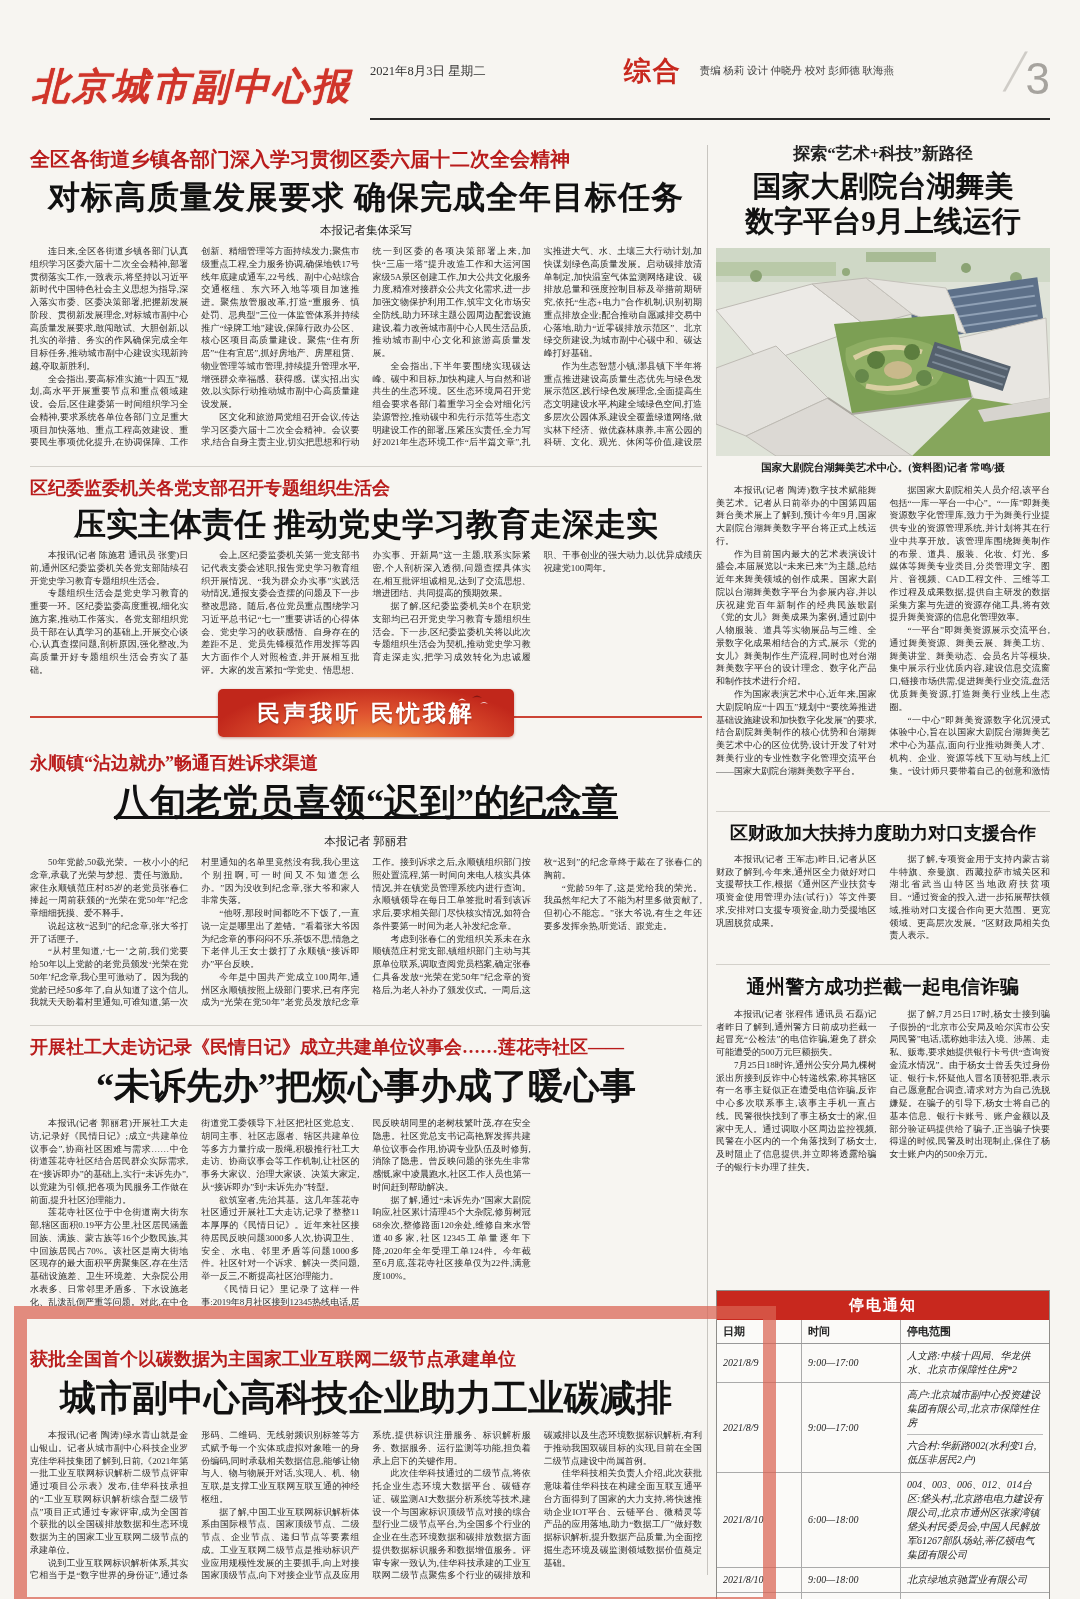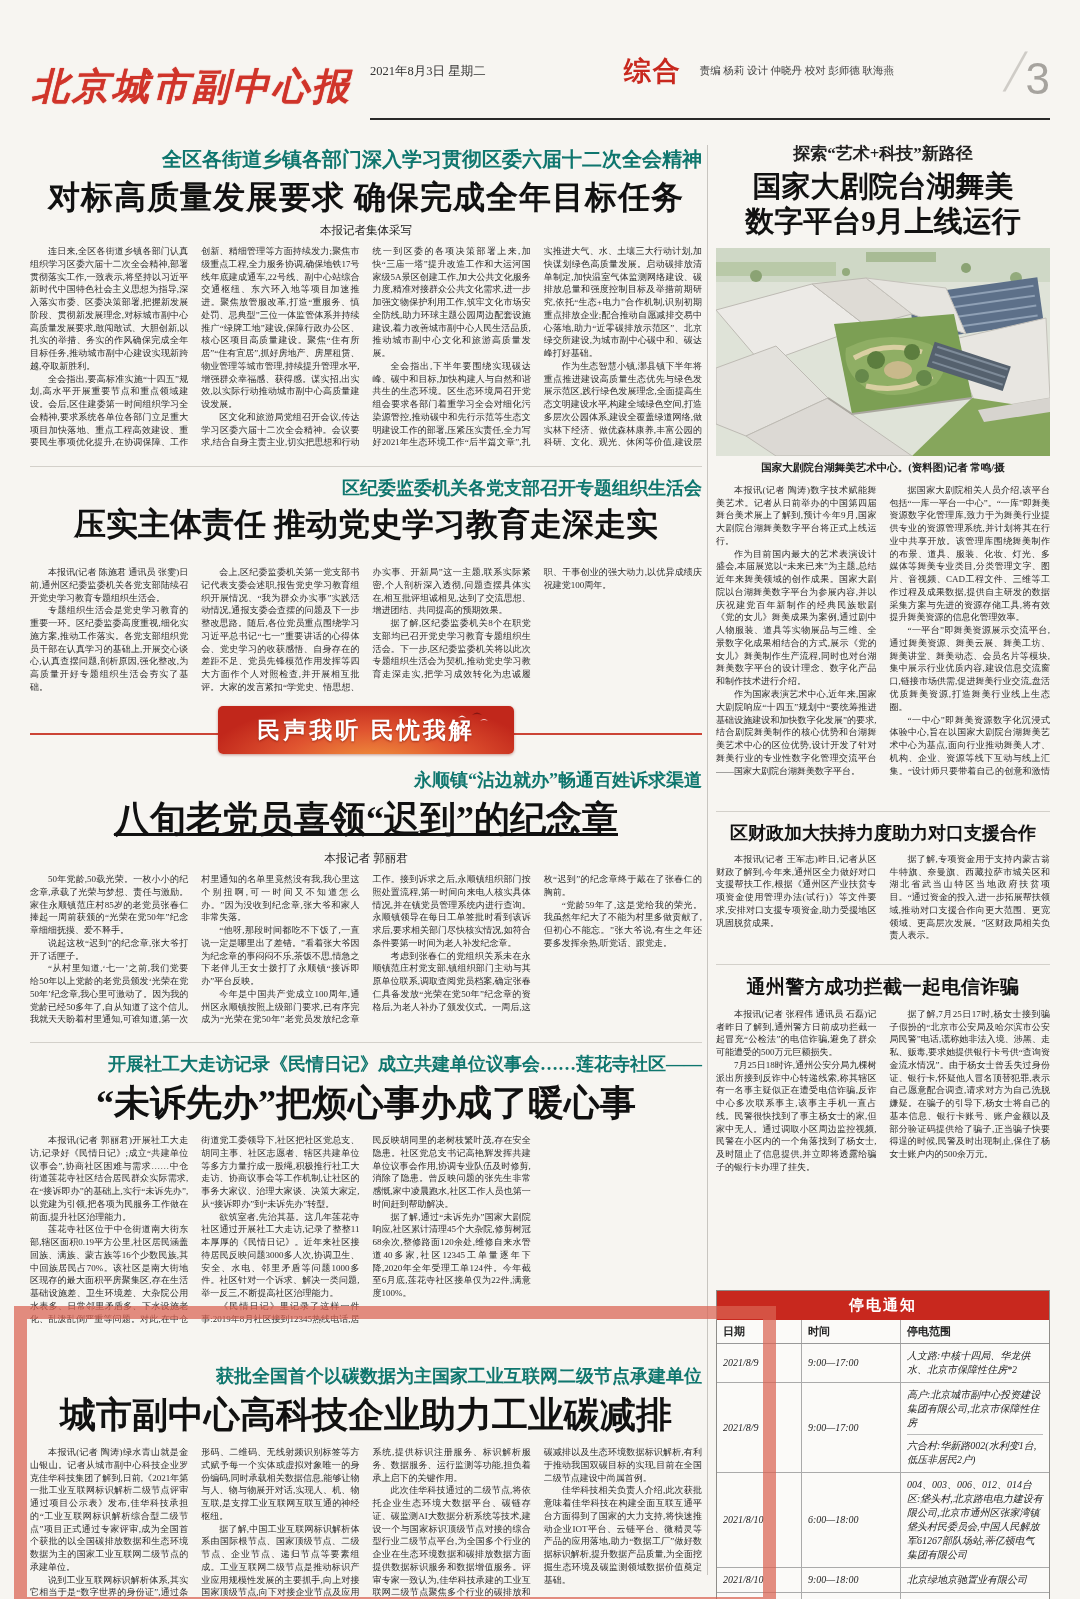--- a/index.html
+++ b/index.html
@@ -17,24 +17,24 @@
   .credits{font-size:10.5px;color:#444;white-space:nowrap;}
   .pageno{margin-left:auto;display:flex;align-items:flex-end;line-height:1;}
   .pageno .slash{font-size:60px;color:#cfccc7;font-weight:400;transform:skewX(-12deg);margin-right:2px;}
   .pageno .num{font-size:44px;color:#a6a39e;font-family:"Liberation Sans",sans-serif;}
   
   .vrule{position:absolute;left:707px;top:145px;height:1430px;width:1px;background:#c8c5c0;}
   .left-area{position:absolute;left:30px;top:142px;width:672px;}
   .right-area{position:absolute;left:716px;top:140px;width:334px;}
   .hrule{height:1px;background:#d3d0ca;margin:9px 0;}
   
-  .kicker{text-align:right;font-size:20px;font-weight:700;color:#0f766e;margin:4px 0 2px;}
+  .kicker{text-align:left;font-size:20px;font-weight:700;color:#b91c1c;margin:4px 0 2px;}
   .kicker.sm{font-size:18px;}
   .headline-xl{text-align:center;font-size:32px;font-weight:900;color:#111;margin:3px 0 2px;letter-spacing:1px;}
-  .headline-l{text-align:center;font-size:32px;font-weight:900;color:#111;margin:3px 0 19px;}
+  .headline-l{text-align:center;font-size:32px;font-weight:900;color:#111;margin:3px 0 2px;}
   .headline-m{text-align:center;font-size:36px;font-weight:900;color:#111;margin:3px 0 6px;}
   .byline{text-align:center;font-size:11.5px;color:#222;margin:3px 0 7px;}
   .body{font-size:9px;line-height:1.42;color:#2c2c2c;text-align:justify;overflow:hidden;
         column-gap:13px;column-fill:auto;}
   .body p{margin:0;text-indent:2em;}
   .cols4{column-count:4;}
   .cols2{column-count:2;}
   .h212{height:212px;} .h134{height:134px;} .h160{height:160px;}
   .h200{height:200px;} .h158{height:158px;} .h318{height:318px;}
   .h102{height:102px;} .h186{height:186px;}

